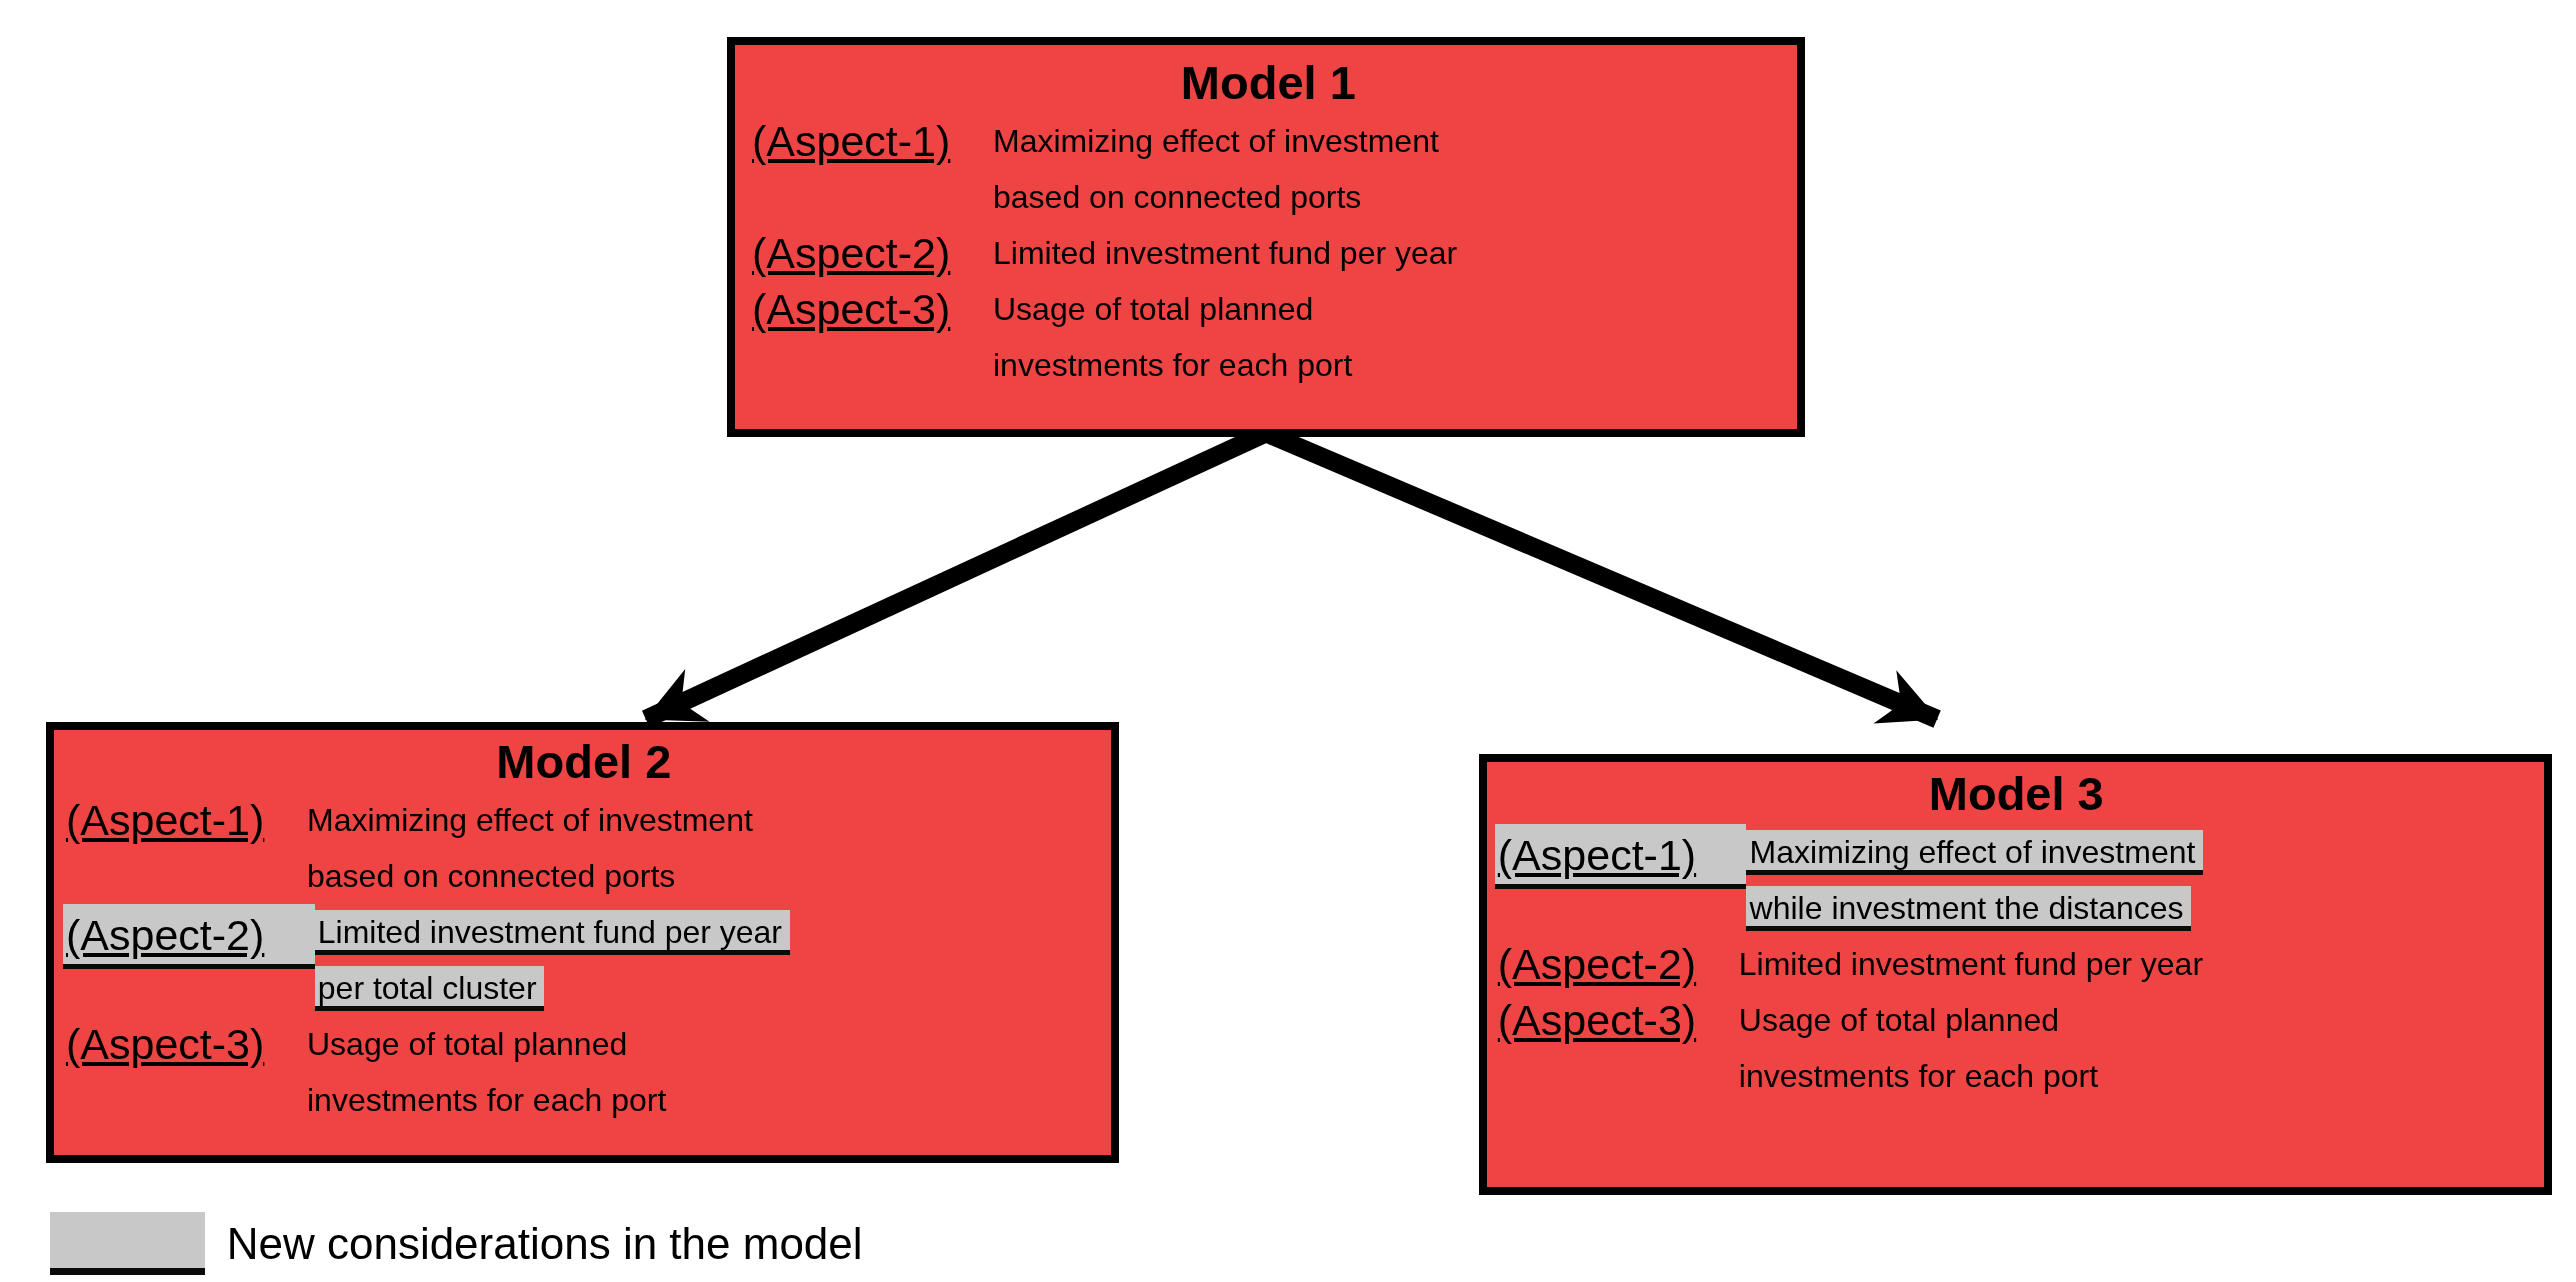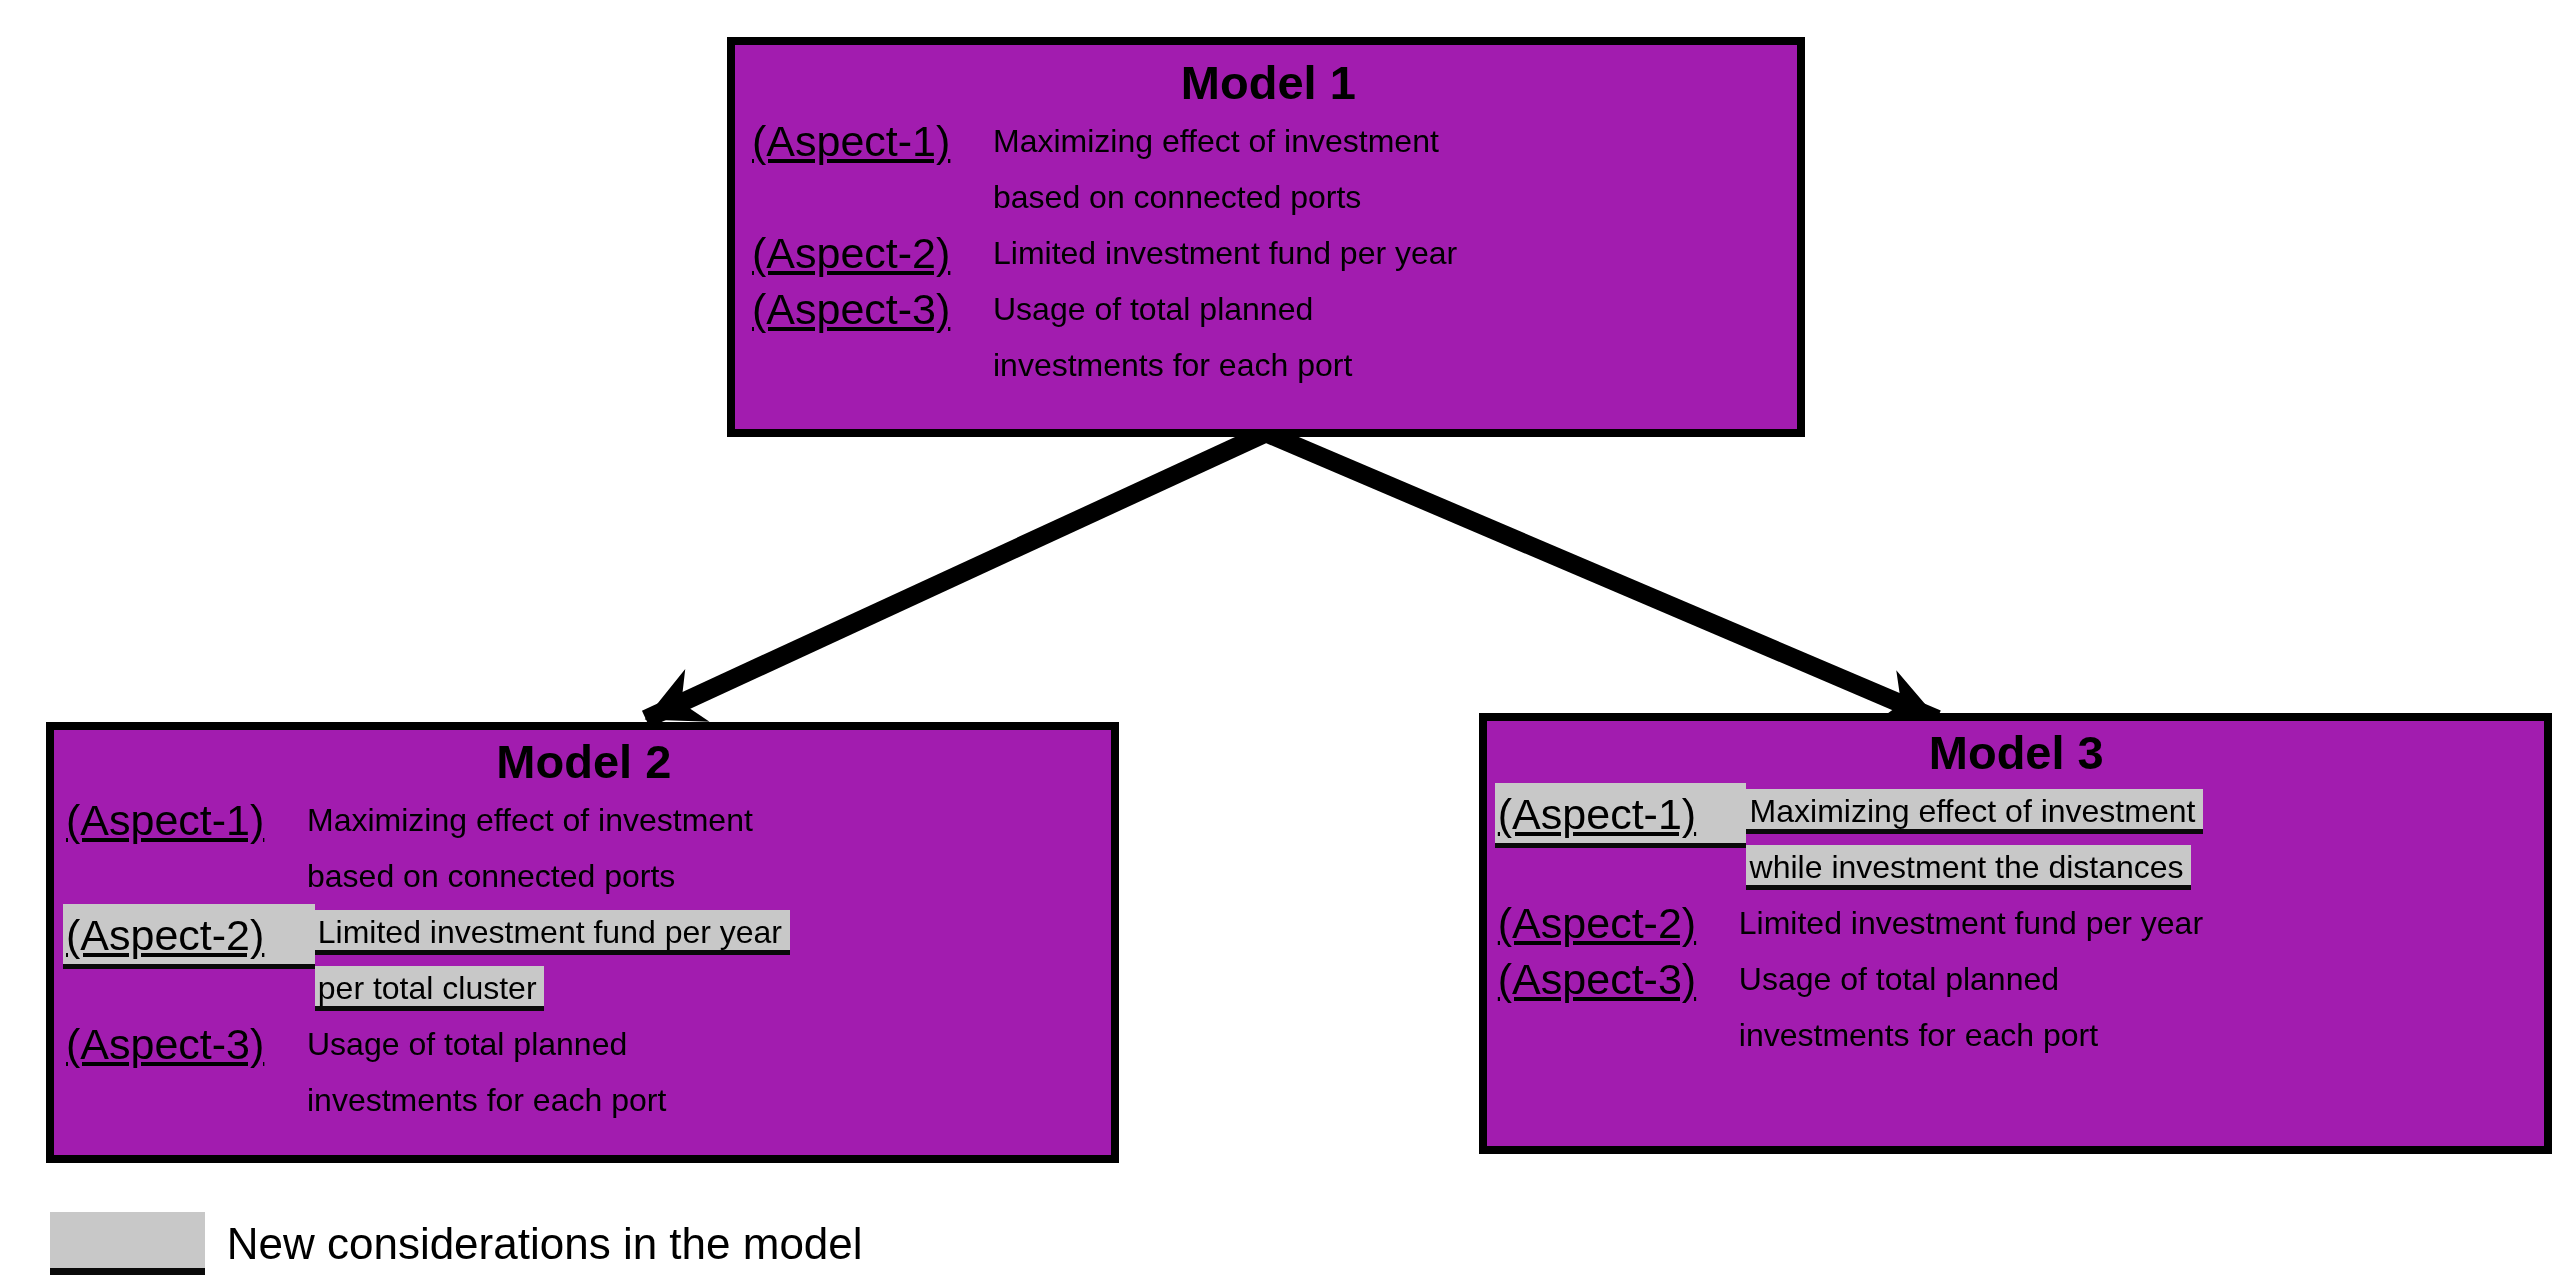--- a/index.html
+++ b/index.html
@@ -8,21 +8,21 @@
     width:2576px;height:1282px;
     background:#ffffff;
     font-family:"Liberation Sans", sans-serif;
     color:#000;
     overflow:hidden;
   }
   .box{
     position:absolute;
     box-sizing:border-box;
     border:8.5px solid #000;
-    background:#a21caf;
+    background:#ef4444;
   }
   .box.pad-lg{padding:7.7px 12.4px 0 17px;}
   .box.pad-sm{padding:1.5px 9.3px 0 10.8px;}
   .title{
     font-size:47px;
     font-weight:bold;
     line-height:60px;
     text-align:center;
     letter-spacing:0px;
   }
@@ -122,21 +122,21 @@
     </div>
     <div class="aspect">
       <span class="label">(Aspect-3)</span>
       <div class="desc">
         <div class="line"><span>Usage of total planned</span></div>
         <div class="line"><span>investments for each port</span></div>
       </div>
     </div>
   </div>
 
-  <div class="box pad-sm" style="left:1479px;top:713px;width:1073px;height:441px;">
+  <div class="box pad-sm" style="left:1479px;top:754px;width:1073px;height:441px;">
     <div class="title">Model 3</div>
     <div class="aspect">
       <span class="label hl">(Aspect-1)</span>
       <div class="desc">
         <div class="line"><span class="hl">Maximizing effect of investment</span></div>
         <div class="line"><span class="hl">while investment the distances</span></div>
       </div>
     </div>
     <div class="aspect">
       <span class="label">(Aspect-2)</span>

